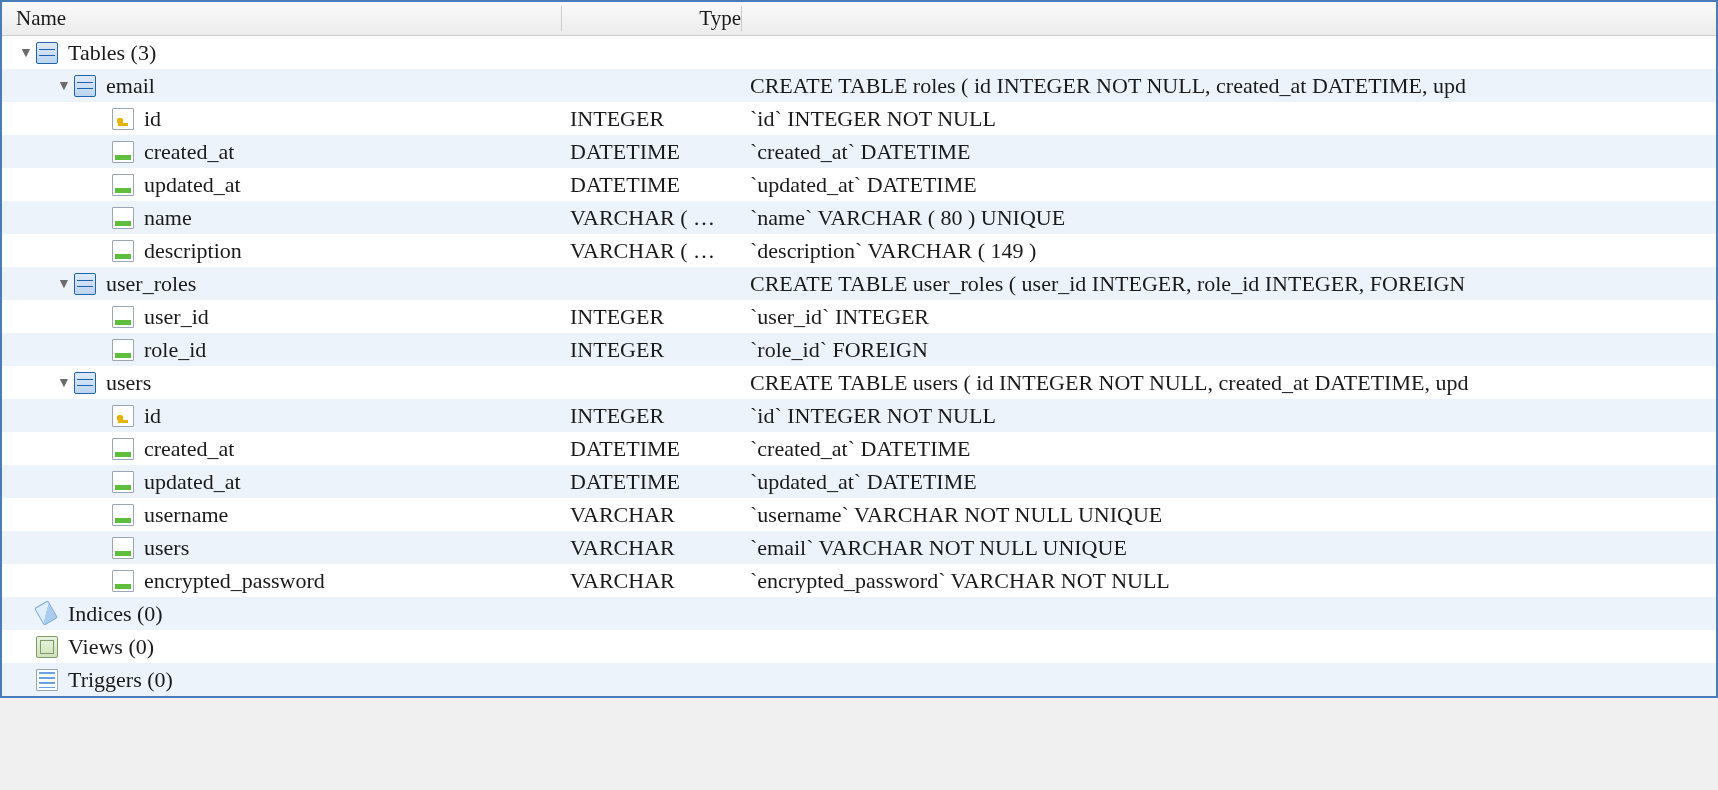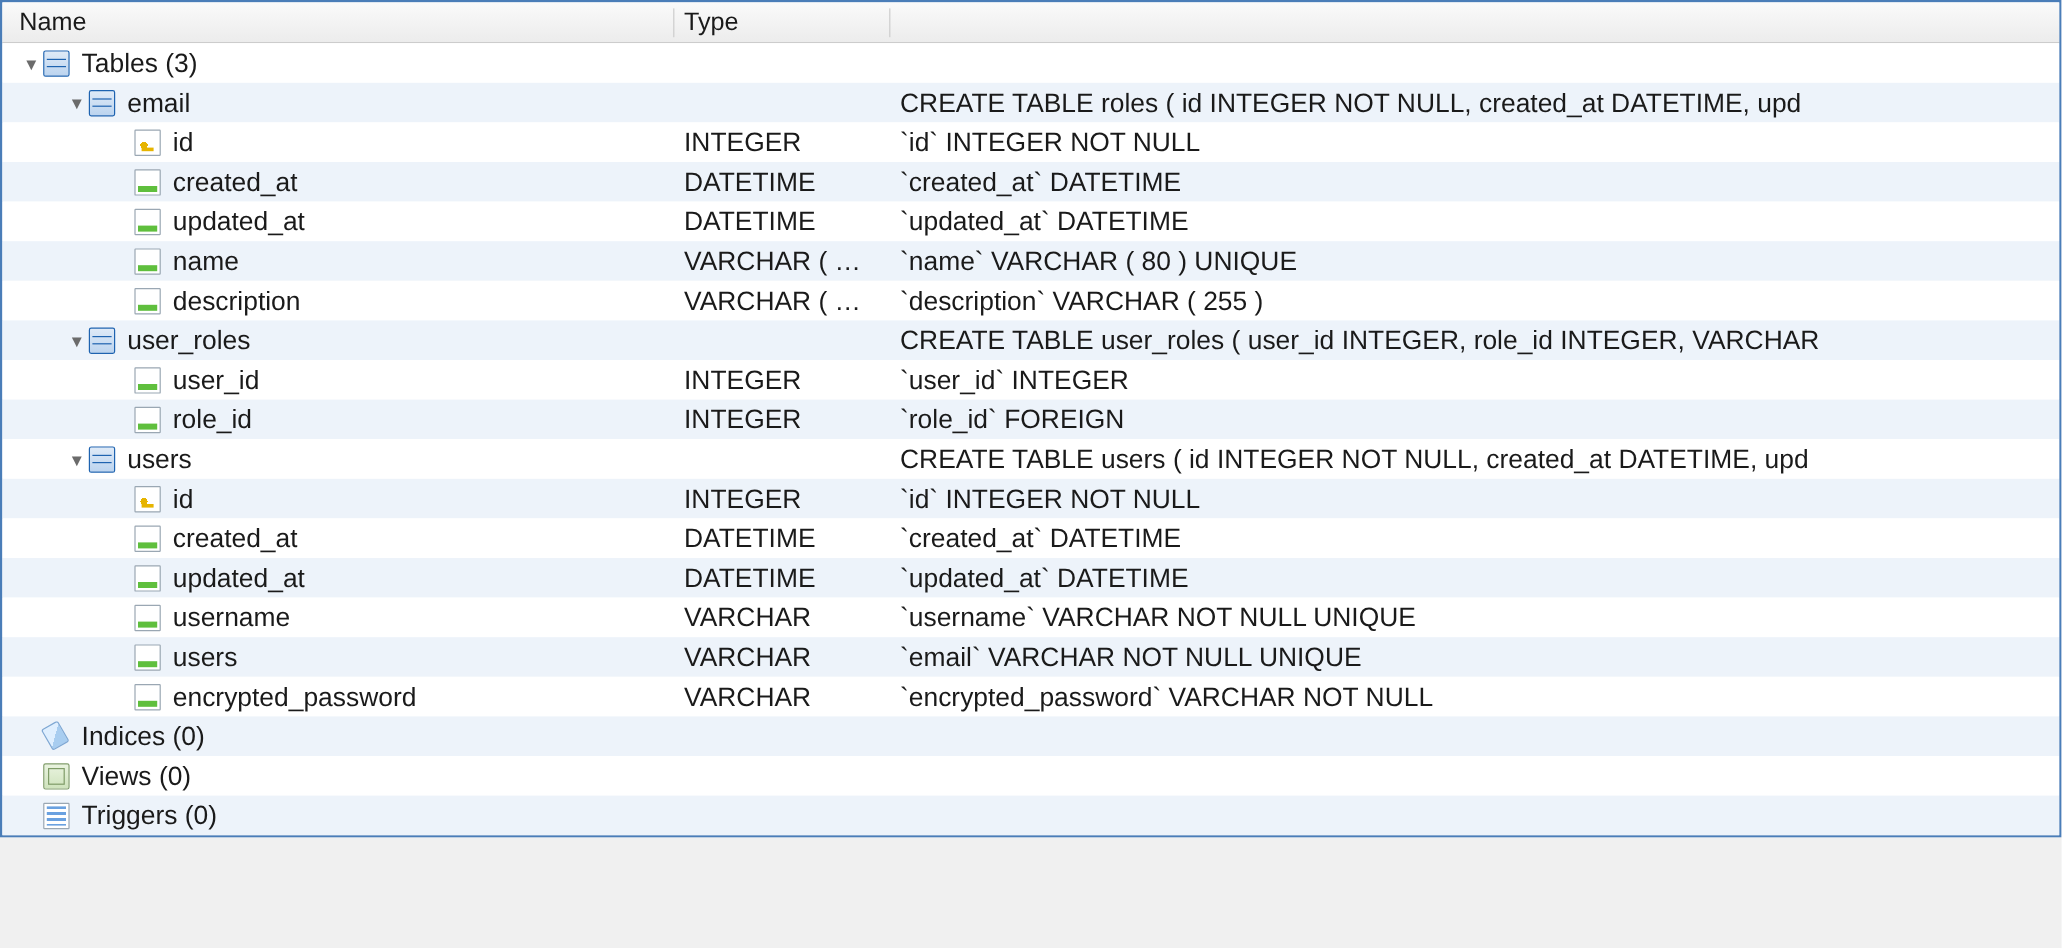--- a/index.html
+++ b/index.html
@@ -1,20 +1,20 @@
 <!DOCTYPE html>
 <html><head>
 <meta charset="utf-8">
 <style>
   * { margin:0; padding:0; box-sizing:border-box; }
   html,body { width:1718px; font-family:"Helvetica Neue",Arial,sans-serif; font-size:22px; color:#1a1a1a; background:#f0f0f0; }
-  .panel { width:1718px; border:2px solid #4a7db8; background:#fff; }
+  .panel { width:1718px; border:2px solid #4a7db8; background:#fff;font-family:Liberation Serif, serif; }
   .header { display:flex; align-items:center; height:34px; background:linear-gradient(#fafafa,#ececec); border-bottom:1px solid #ccc; font-size:21px; }
   .header .col-name   { width:560px; padding-left:14px; border-right:1px solid #ccc; }
-  .header .col-type   { width:180px; padding-left:8px;  border-right:1px solid #ccc; }
+  .header .col-type   { width:180px; padding-left:8px;  border-right:1px solid #ccc;text-align:right; }
   .header .col-schema { flex:1;     padding-left:8px; }
   .rows { }
   .row { display:flex; align-items:center; height:33px; white-space:nowrap; overflow:hidden; }
   .row:nth-child(odd)  { background:#ffffff; }
   .row:nth-child(even) { background:#edf3fa; }
   .cell-name   { width:560px; display:flex; align-items:center; overflow:hidden; }
   .cell-type   { width:180px; padding-left:8px; overflow:hidden; }
   .cell-schema { flex:1; padding-left:8px; overflow:hidden; }
   .indent { display:inline-block; flex:none; }
   .disclosure { width:20px; text-align:center; font-size:14px; color:#6b6b6b; flex:none; }
@@ -115,31 +115,31 @@
         <div class="cell-schema">`name` VARCHAR ( 80 ) UNIQUE</div>
       </div>
       <div class="row">
         <div class="cell-name">
           <span class="indent" style="width: 90px;"></span>
           <span class="disclosure"></span>
           <span class="icon ic-col"></span>
           <span class="label">description</span>
         </div>
         <div class="cell-type">VARCHAR ( …</div>
-        <div class="cell-schema">`description` VARCHAR ( 255 )</div>
+        <div class="cell-schema">`description` VARCHAR ( 149 )</div>
       </div>
       <div class="row">
         <div class="cell-name">
           <span class="indent" style="width: 52px;"></span>
           <span class="disclosure">▼</span>
           <span class="icon ic-table"></span>
           <span class="label">user_roles</span>
         </div>
         <div class="cell-type"></div>
-        <div class="cell-schema">CREATE TABLE user_roles ( user_id INTEGER, role_id INTEGER, VARCHAR</div>
+        <div class="cell-schema">CREATE TABLE user_roles ( user_id INTEGER, role_id INTEGER, FOREIGN</div>
       </div>
       <div class="row">
         <div class="cell-name">
           <span class="indent" style="width: 90px;"></span>
           <span class="disclosure"></span>
           <span class="icon ic-col"></span>
           <span class="label">user_id</span>
         </div>
         <div class="cell-type">INTEGER</div>
         <div class="cell-schema">`user_id` INTEGER</div>

